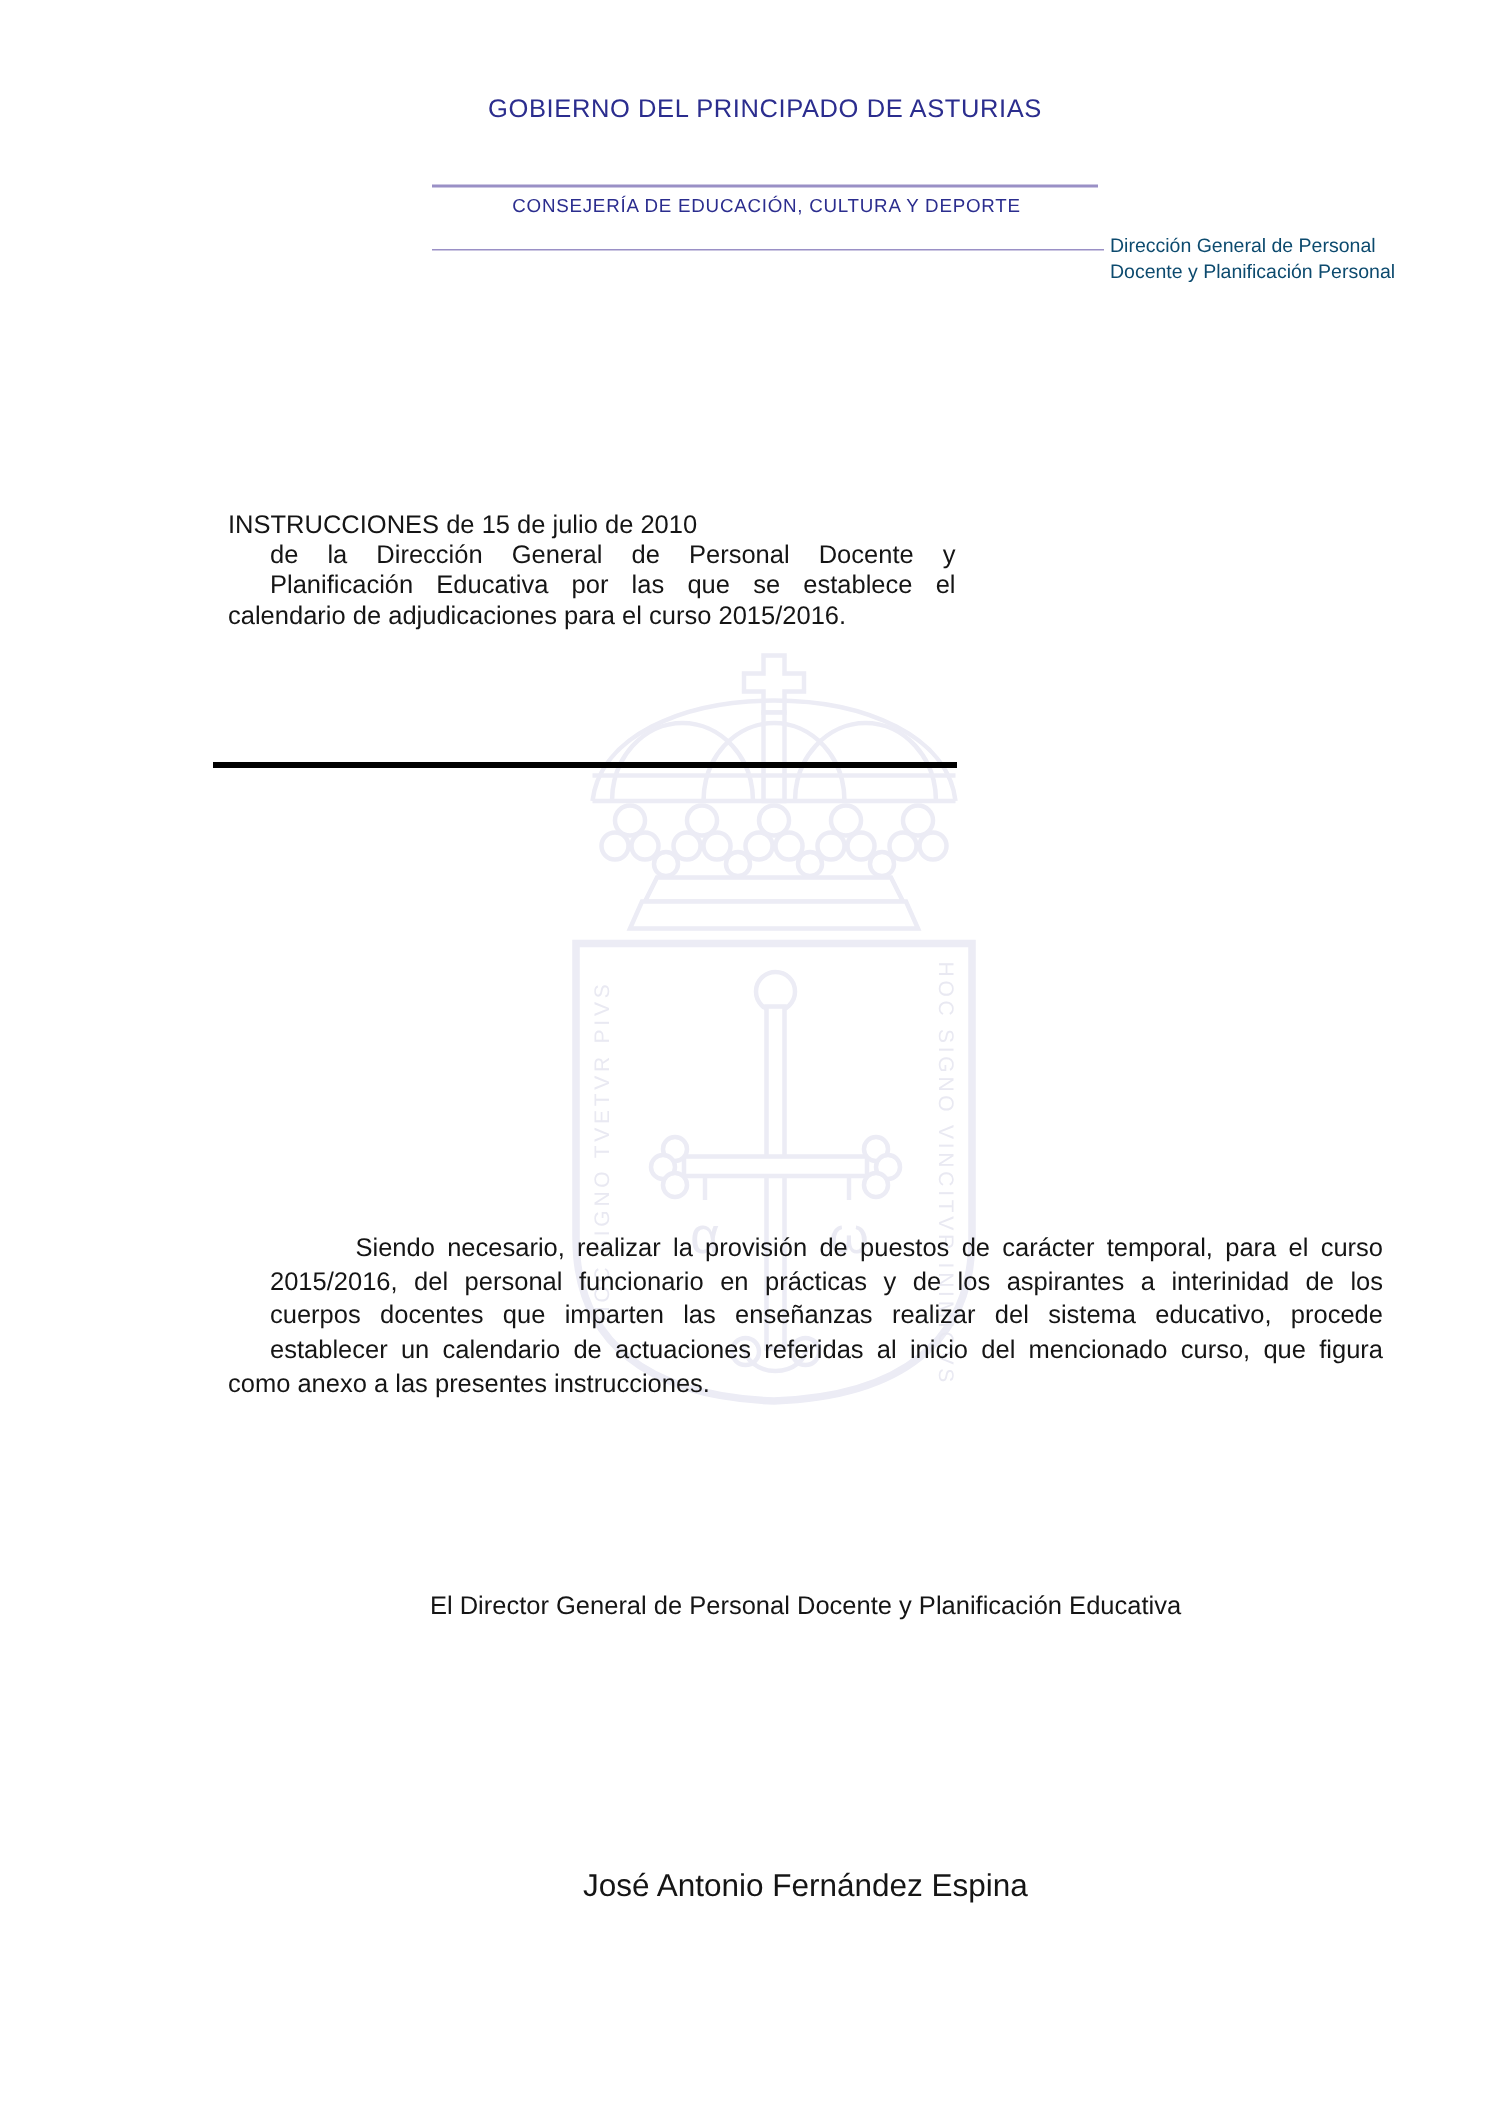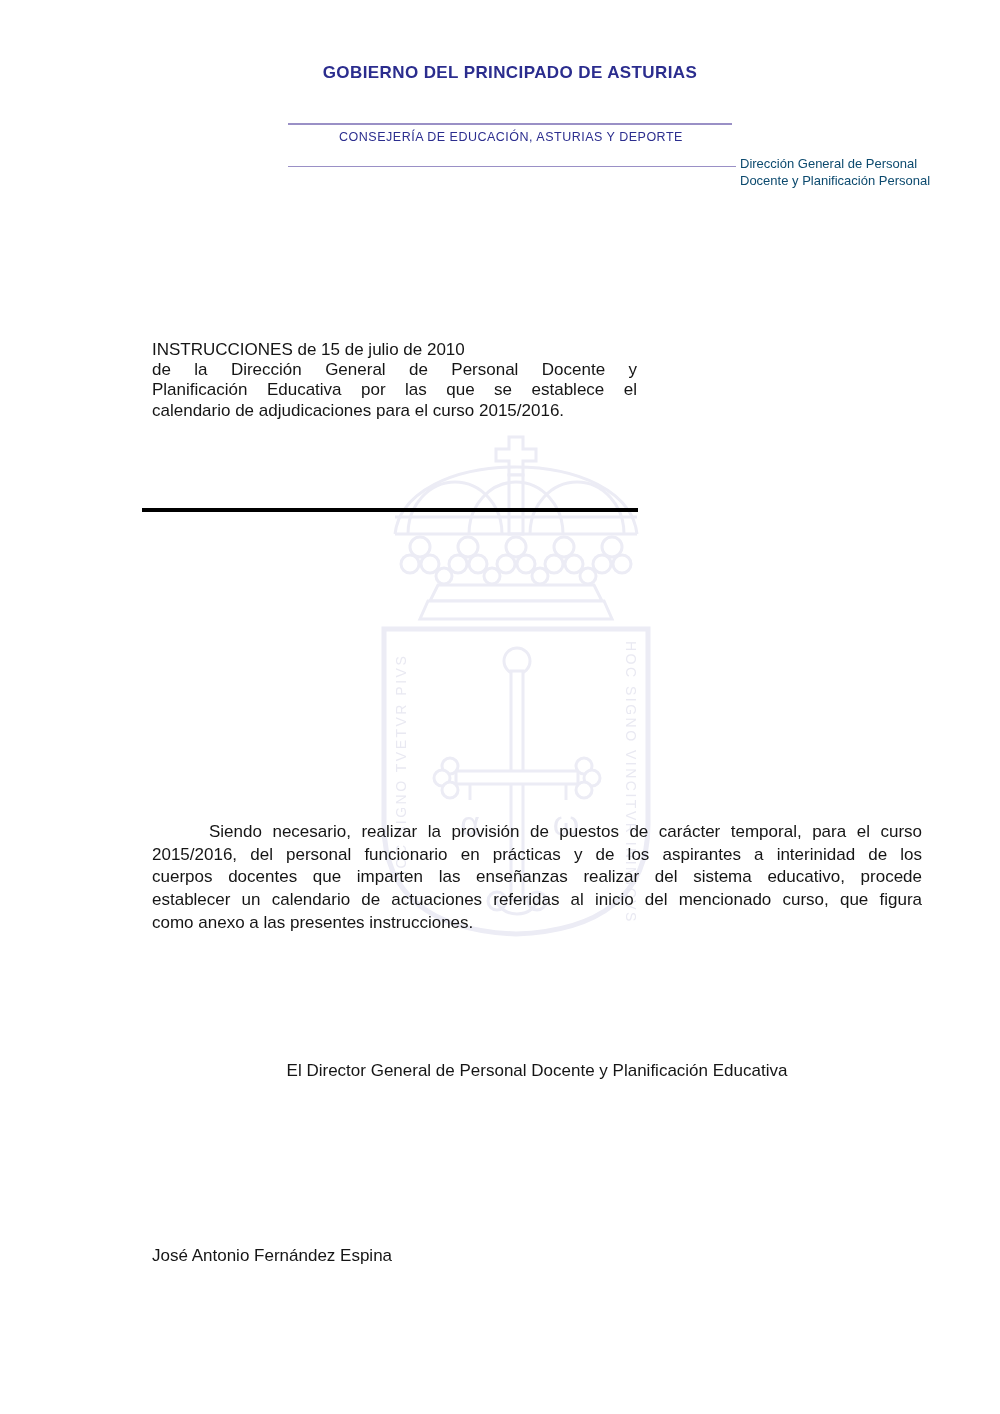--- a/index.html
+++ b/index.html
@@ -3,49 +3,49 @@
 <meta charset="utf-8">
 <style>
   html,body{margin:0;padding:0;background:#fff;}
   .page{
     position:relative;width:1000px;height:1414px;background:#fff;overflow:hidden;
     font-family:"Liberation Sans","DejaVu Sans",sans-serif;color:#1b1b1b;
   }
   .abs{position:absolute;}
   .gov-title{
     left:300px;top:63px;width:420px;text-align:center;
-    font-size:17px;letter-spacing:.4px;color:#2b2d8e;font-weight:700;
+    font-size:17px;letter-spacing:.4px;color:#2b2d8e;font-weight:400;
   }
   .hrule{height:1.5px;background:#9a90c6;}
   .dept-title{
     left:290px;top:108px;width:442px;text-align:center;
     font-size:12.5px;letter-spacing:.5px;color:#2b2d8e;
   }
   .directorate{
     left:740px;top:119px;width:230px;
     font-size:13px;line-height:16.5px;color:#0c4a6e;
   }
   .title-block{
     left:152px;top:270px;width:485px;
     font-size:17px;line-height:20.2px;color:#151515;
   }
-  .just{text-align:justify;text-align-last:justify;}
+  .just{text-align:justify;text-align-last:justify;margin-left:28px;}
   .title-underline{
     left:142px;top:357px;width:496px;height:4px;background:#000;
   }
   .body-par{
     left:152px;top:666px;width:770px;
     font-size:17px;line-height:22.8px;color:#151515;
   }
   .indent{padding-left:57px;}
   .sig-role{
     left:152px;top:792px;width:770px;text-align:center;font-size:17px;color:#151515;
   }
   .sig-name{
-    left:152px;top:957px;width:770px;text-align:left;font-size:17px;color:#151515;
+    left:152px;top:957px;width:770px;text-align:center;font-size:21px;color:#151515;
   }
   .watermark{left:370px;top:433px;z-index:0;}
   .txt{position:relative;z-index:1;}
   svg text{font-family:"Liberation Sans","DejaVu Sans",sans-serif;}
 </style>
 </head>
 <body>
 
 <div class="page">
 
@@ -103,21 +103,21 @@
     <text x="100" y="402" font-size="34" fill="#eaeaf3" text-anchor="middle">α</text>
     <text x="196" y="402" font-size="34" fill="#eaeaf3" text-anchor="middle">ω</text>
     <text transform="translate(36,448) rotate(-90)" font-size="14" letter-spacing="2.5" fill="#e9e9f2">HOC SIGNO TVETVR PIVS</text>
     <text transform="translate(256,208) rotate(90)" font-size="14" letter-spacing="2.5" fill="#e9e9f2">HOC SIGNO VINCITVR INIMICVS</text>
   </svg>
 
   <div class="abs gov-title txt">GOBIERNO DEL PRINCIPADO DE ASTURIAS</div>
 
   <div class="abs hrule txt" style="left:288px;top:103px;width:444px;"></div>
 
-  <div class="abs dept-title txt">CONSEJERÍA DE EDUCACIÓN, ASTURIAS Y DEPORTE</div>
+  <div class="abs dept-title txt">CONSEJERÍA DE EDUCACIÓN, CULTURA Y DEPORTE</div>
 
   <div class="abs hrule txt" style="left:288px;top:130px;width:448px;"></div>
 
   <div class="abs directorate txt">
     <div>Dirección General de Personal</div>
     <div>Docente y Planificación Personal</div>
   </div>
 
   <div class="abs title-block txt">
     <div>INSTRUCCIONES de 15 de julio de 2010</div>

